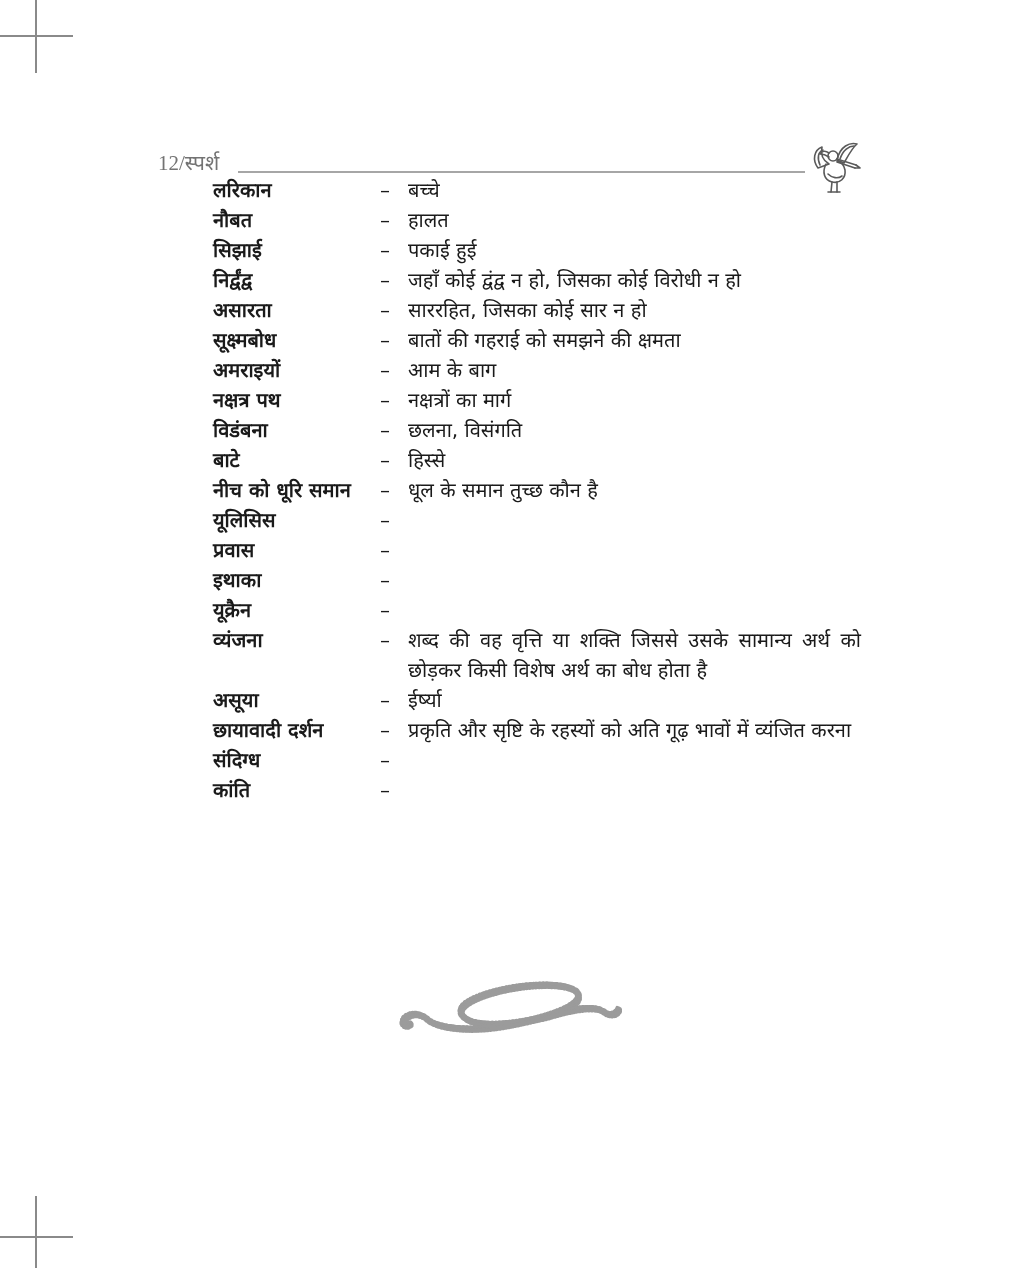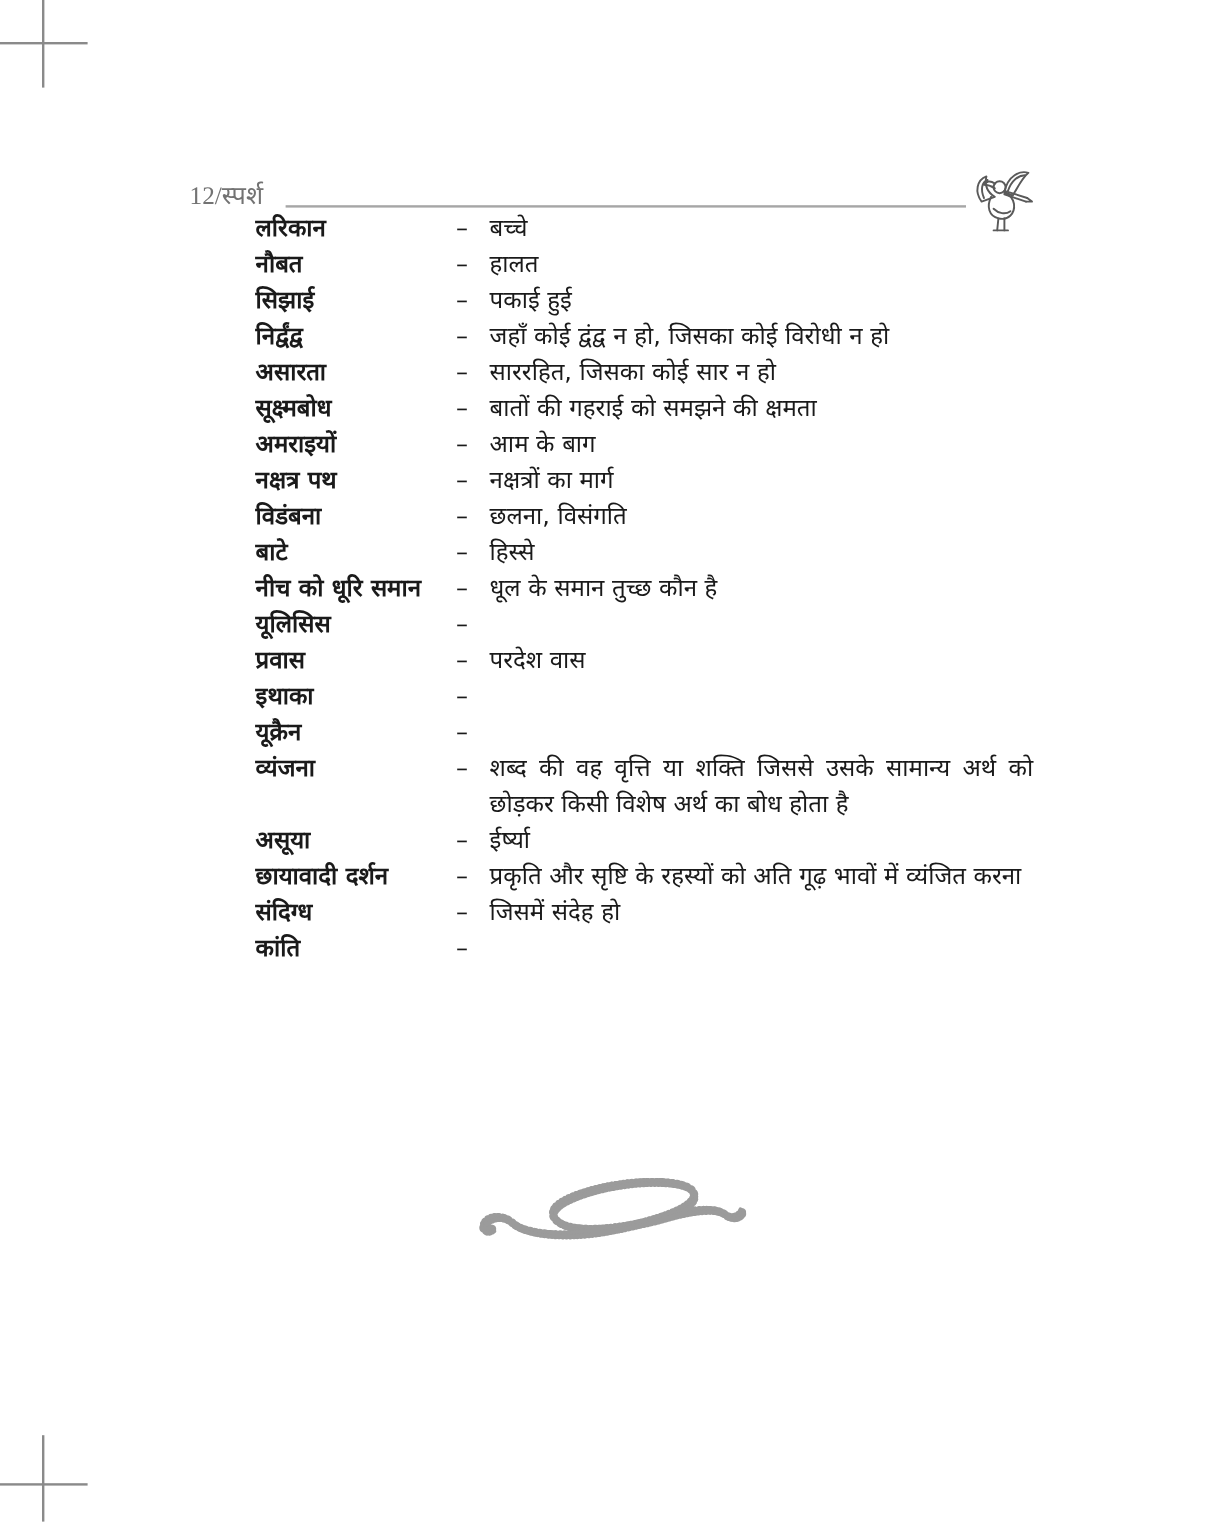--- a/index.html
+++ b/index.html
@@ -187,21 +187,20 @@
     </div>
 
     <div class="g-row">
       <div class="g-term">यूलिसिस</div>
       <div class="g-dash">–</div>
     </div>
 
     <div class="g-row">
       <div class="g-term">प्रवास</div>
       <div class="g-dash">–</div>
-      <div class="g-meaning">परदेश वास</div>
     </div>
 
     <div class="g-row">
       <div class="g-term">इथाका</div>
       <div class="g-dash">–</div>
     </div>
 
     <div class="g-row">
       <div class="g-term">यूक्रैन</div>
       <div class="g-dash">–</div>
@@ -221,21 +220,20 @@
 
     <div class="g-row">
       <div class="g-term">छायावादी दर्शन</div>
       <div class="g-dash">–</div>
       <div class="g-meaning">प्रकृति और सृष्टि के रहस्यों को अति गूढ़ भावों में व्यंजित करना</div>
     </div>
 
     <div class="g-row">
       <div class="g-term">संदिग्ध</div>
       <div class="g-dash">–</div>
-      <div class="g-meaning">जिसमें संदेह हो</div>
     </div>
 
     <div class="g-row">
       <div class="g-term">कांति</div>
       <div class="g-dash">–</div>
     </div>
   </div>
 
   <svg class="flourish" viewBox="0 0 224 76" fill="none">
     <g stroke="#9b9b9b" stroke-linecap="round">

